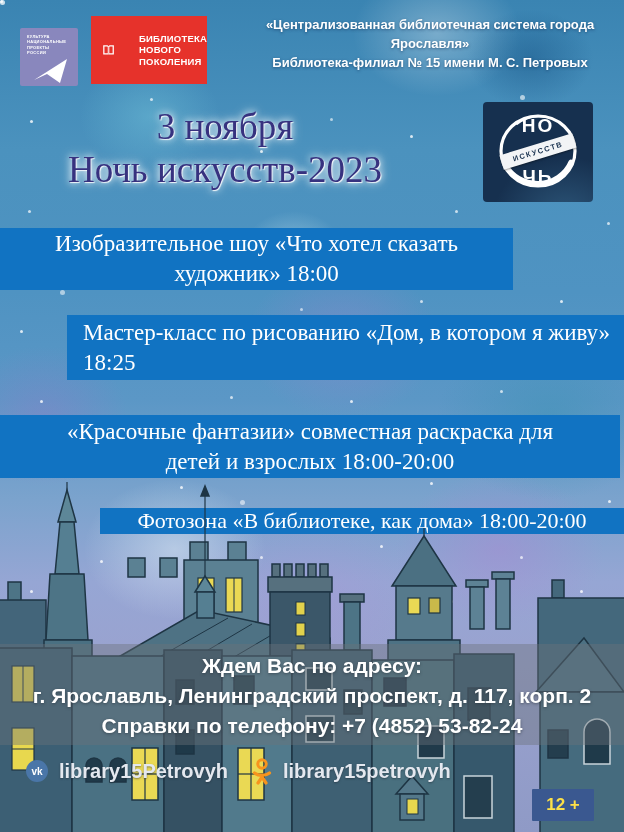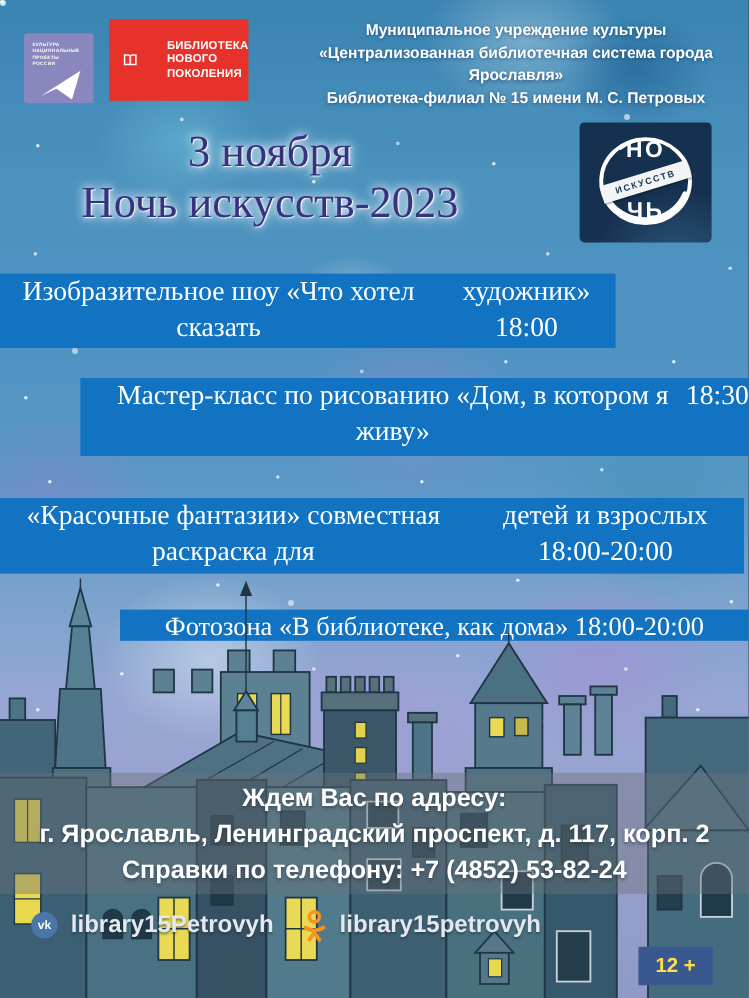--- a/index.html
+++ b/index.html
@@ -67,24 +67,24 @@
   .night-word.top { top:13px; }
   .night-word.bottom { bottom:14px; }
   .night-ribbon { position:absolute; left:17px; top:42px; width:76px; height:15px;
     background:#f2f4f6; color:#1a3350; font-size:7.5px; font-weight:bold; letter-spacing:1.4px;
     display:flex; align-items:center; justify-content:center; transform:rotate(-17deg);
     box-shadow:0 1px 2px rgba(0,0,0,.4); }
 
   
   .bar { position:absolute; background:#1173c2; color:#fff;
     font-family:"Liberation Serif","DejaVu Serif",serif;
-    display:flex; justify-content:center; box-sizing:border-box; }
+    display:flex; flex-direction:column; justify-content:center; box-sizing:border-box; }
   .bar span { display:block; line-height:1.3; }
   .bar-1 { left:0; top:228px; width:513px; height:62px; font-size:23px; text-align:center; }
-  .bar-2 { left:67px; top:315px; width:557px; height:65px; font-size:23px; text-align:center; padding-left:16px; }
+  .bar-2 { left:67px; top:315px; width:557px; height:65px; font-size:23px; text-align:left; padding-left:16px; }
   .bar-3 { left:0; top:415px; width:620px; height:63px; font-size:23px; text-align:center; }
   .bar-4 { left:100px; top:508px; width:524px; height:26px; font-size:22px; text-align:center; }
 
   .houses { position:absolute; left:0; bottom:0; }
 
   .address-band { position:absolute; left:0; top:644px; width:624px; height:101px;
     background:rgba(108,115,122,.42); }
   .contact { position:absolute; left:0; top:651px; width:624px; text-align:center;
     color:#fff; font-weight:bold; font-size:21px; line-height:1.43;
     text-shadow:0 1px 3px rgba(40,50,60,.6); }
@@ -128,21 +128,20 @@
       </g>
     </svg>
     <div class="txt">
       <div>БИБЛИОТЕКА</div>
       <div>НОВОГО</div>
       <div>ПОКОЛЕНИЯ</div>
     </div>
   </div>
 
   <div class="org">
-    <div>Муниципальное учреждение культуры</div>
     <div>«Централизованная библиотечная система города</div>
     <div>Ярославля»</div>
     <div>Библиотека-филиал № 15 имени М. С. Петровых</div>
   </div>
 
   <div class="title">
     <div>3 ноября</div>
     <div>Ночь искусств-2023</div>
   </div>
 
@@ -156,21 +155,21 @@
     <div class="night-ribbon">ИСКУССТВ</div>
     <div class="night-word bottom">ЧЬ</div>
   </div>
 
   <div class="bar bar-1">
     <span>Изобразительное шоу «Что хотел сказать</span>
     <span>художник» 18:00</span>
   </div>
   <div class="bar bar-2">
     <span>Мастер-класс по рисованию «Дом, в котором я живу»</span>
-    <span>18:30</span>
+    <span>18:25</span>
   </div>
   <div class="bar bar-3">
     <span>«Красочные фантазии» совместная раскраска для</span>
     <span>детей и взрослых 18:00-20:00</span>
   </div>
   <div class="bar bar-4">
     <span>Фотозона «В библиотеке, как дома» 18:00-20:00</span>
   </div>
 
   <svg class="houses" width="624" height="352" viewBox="0 0 624 352">

